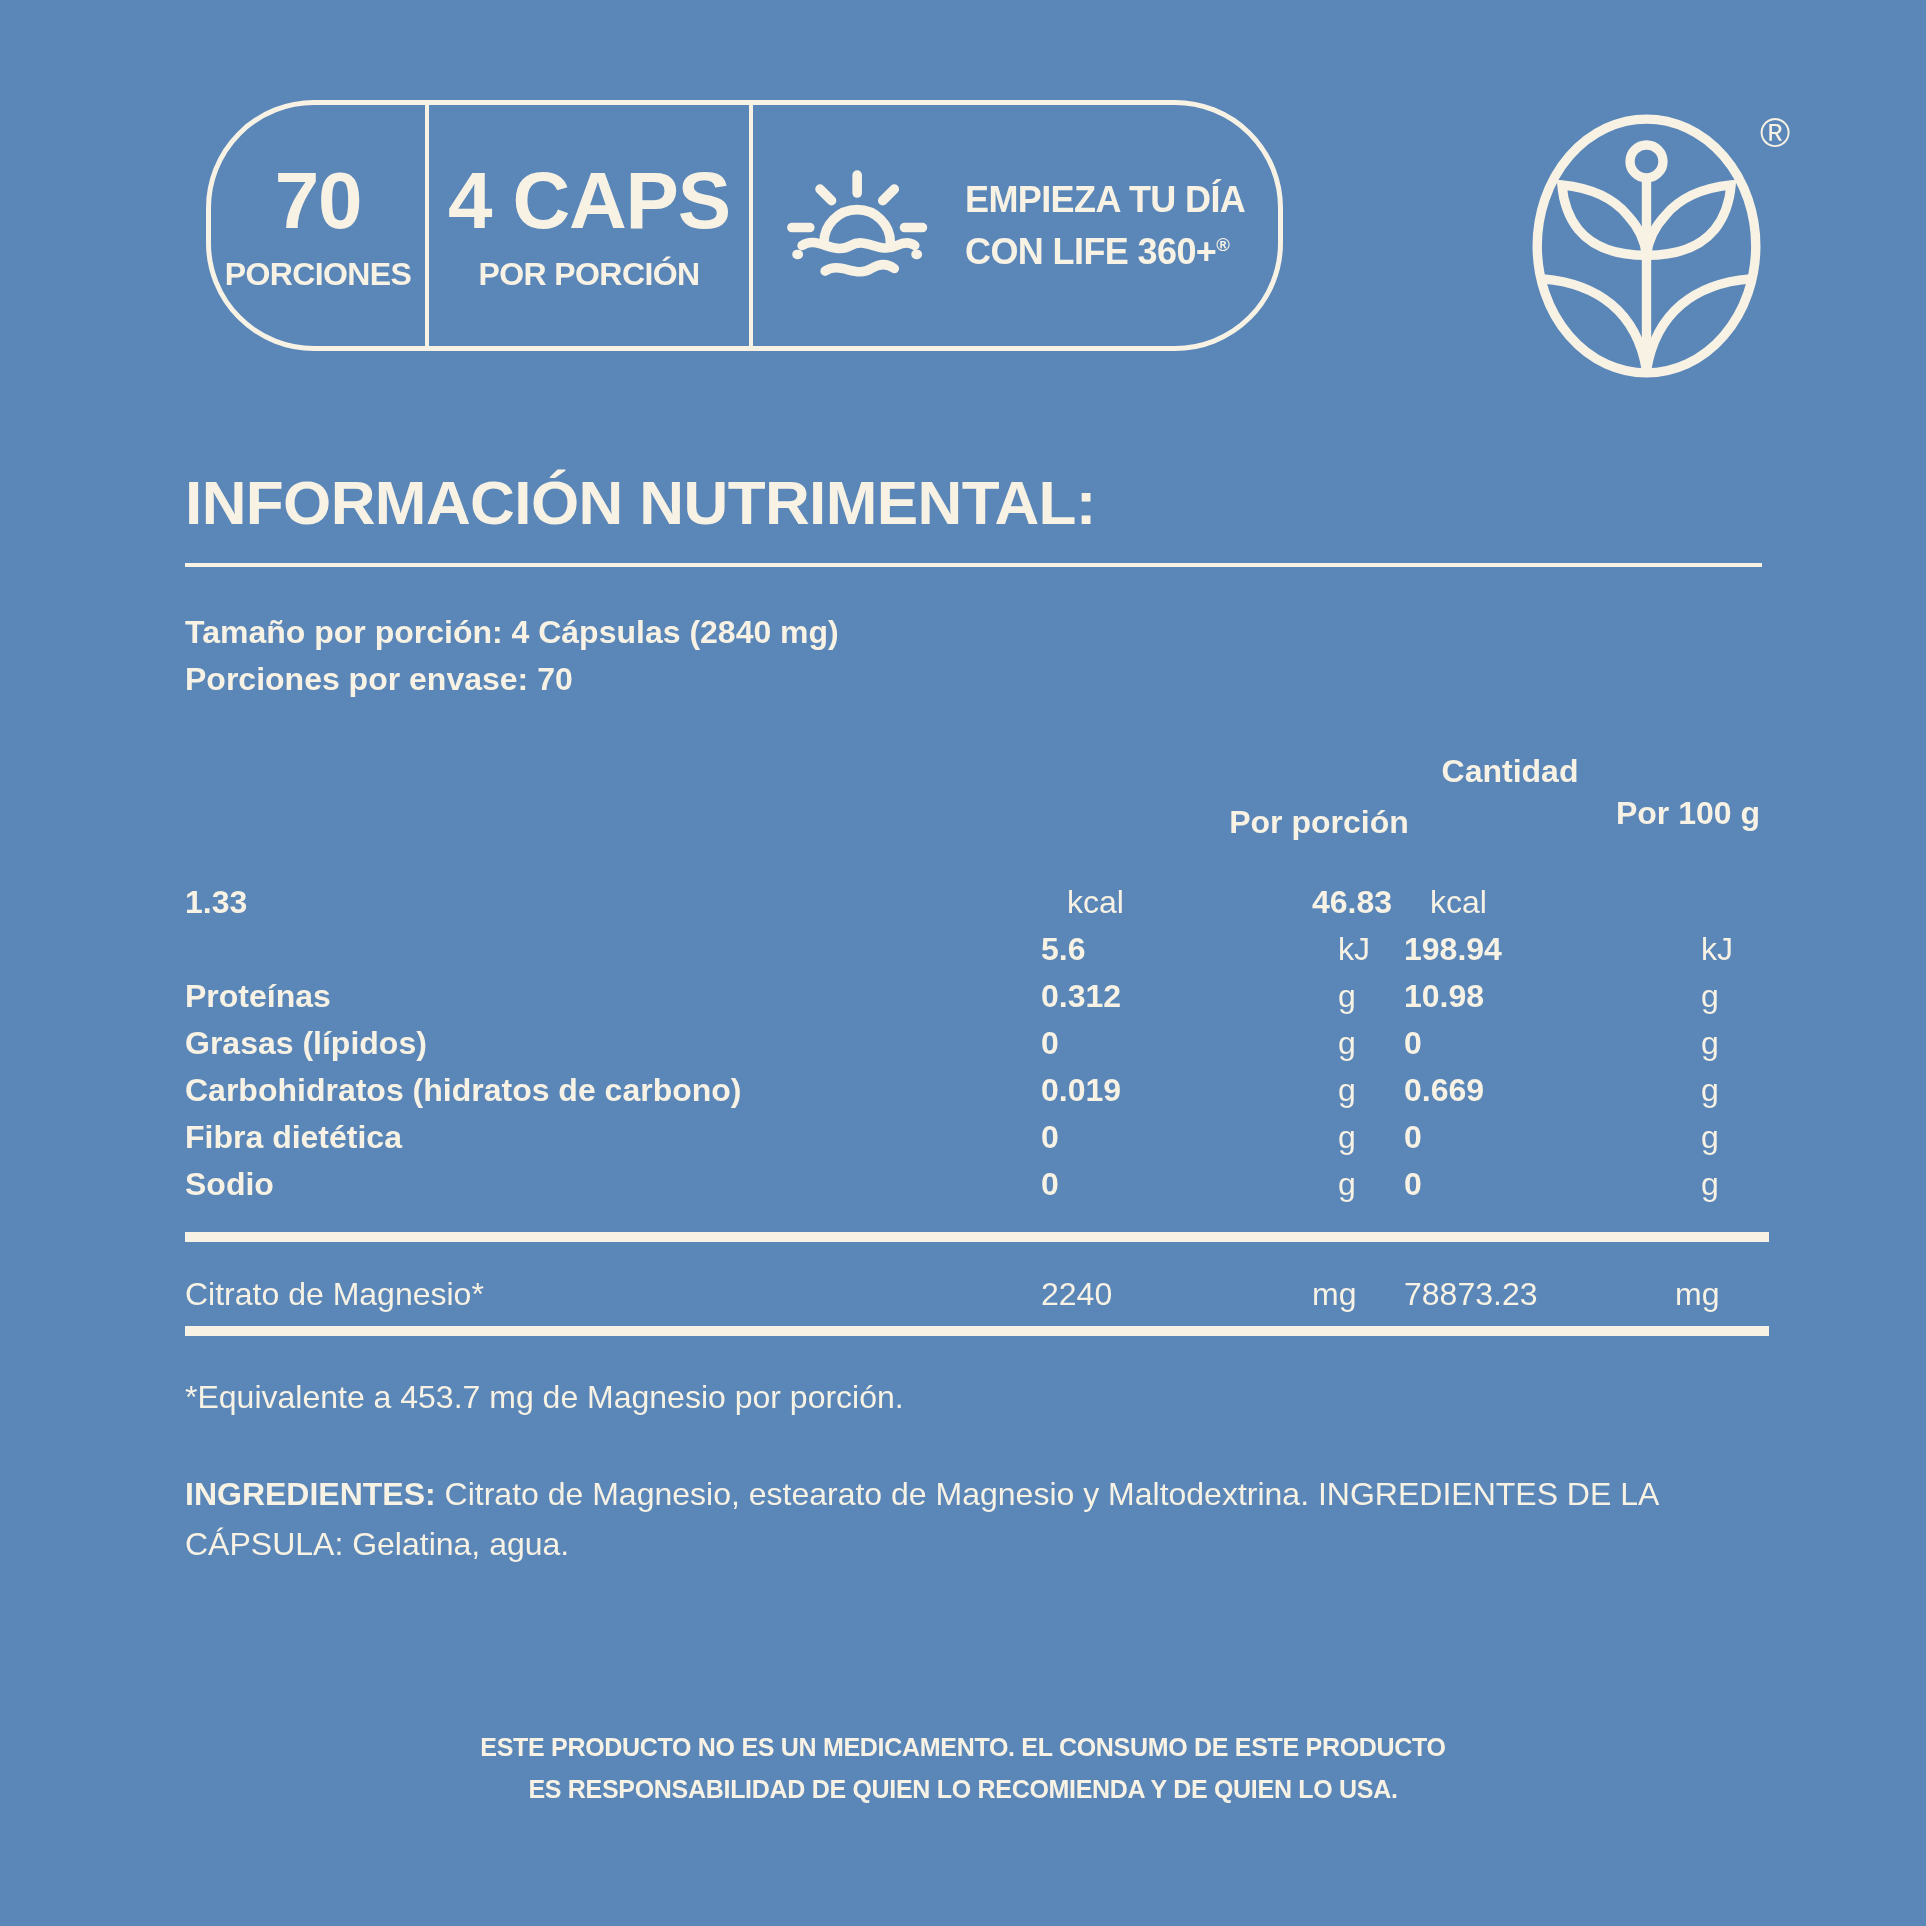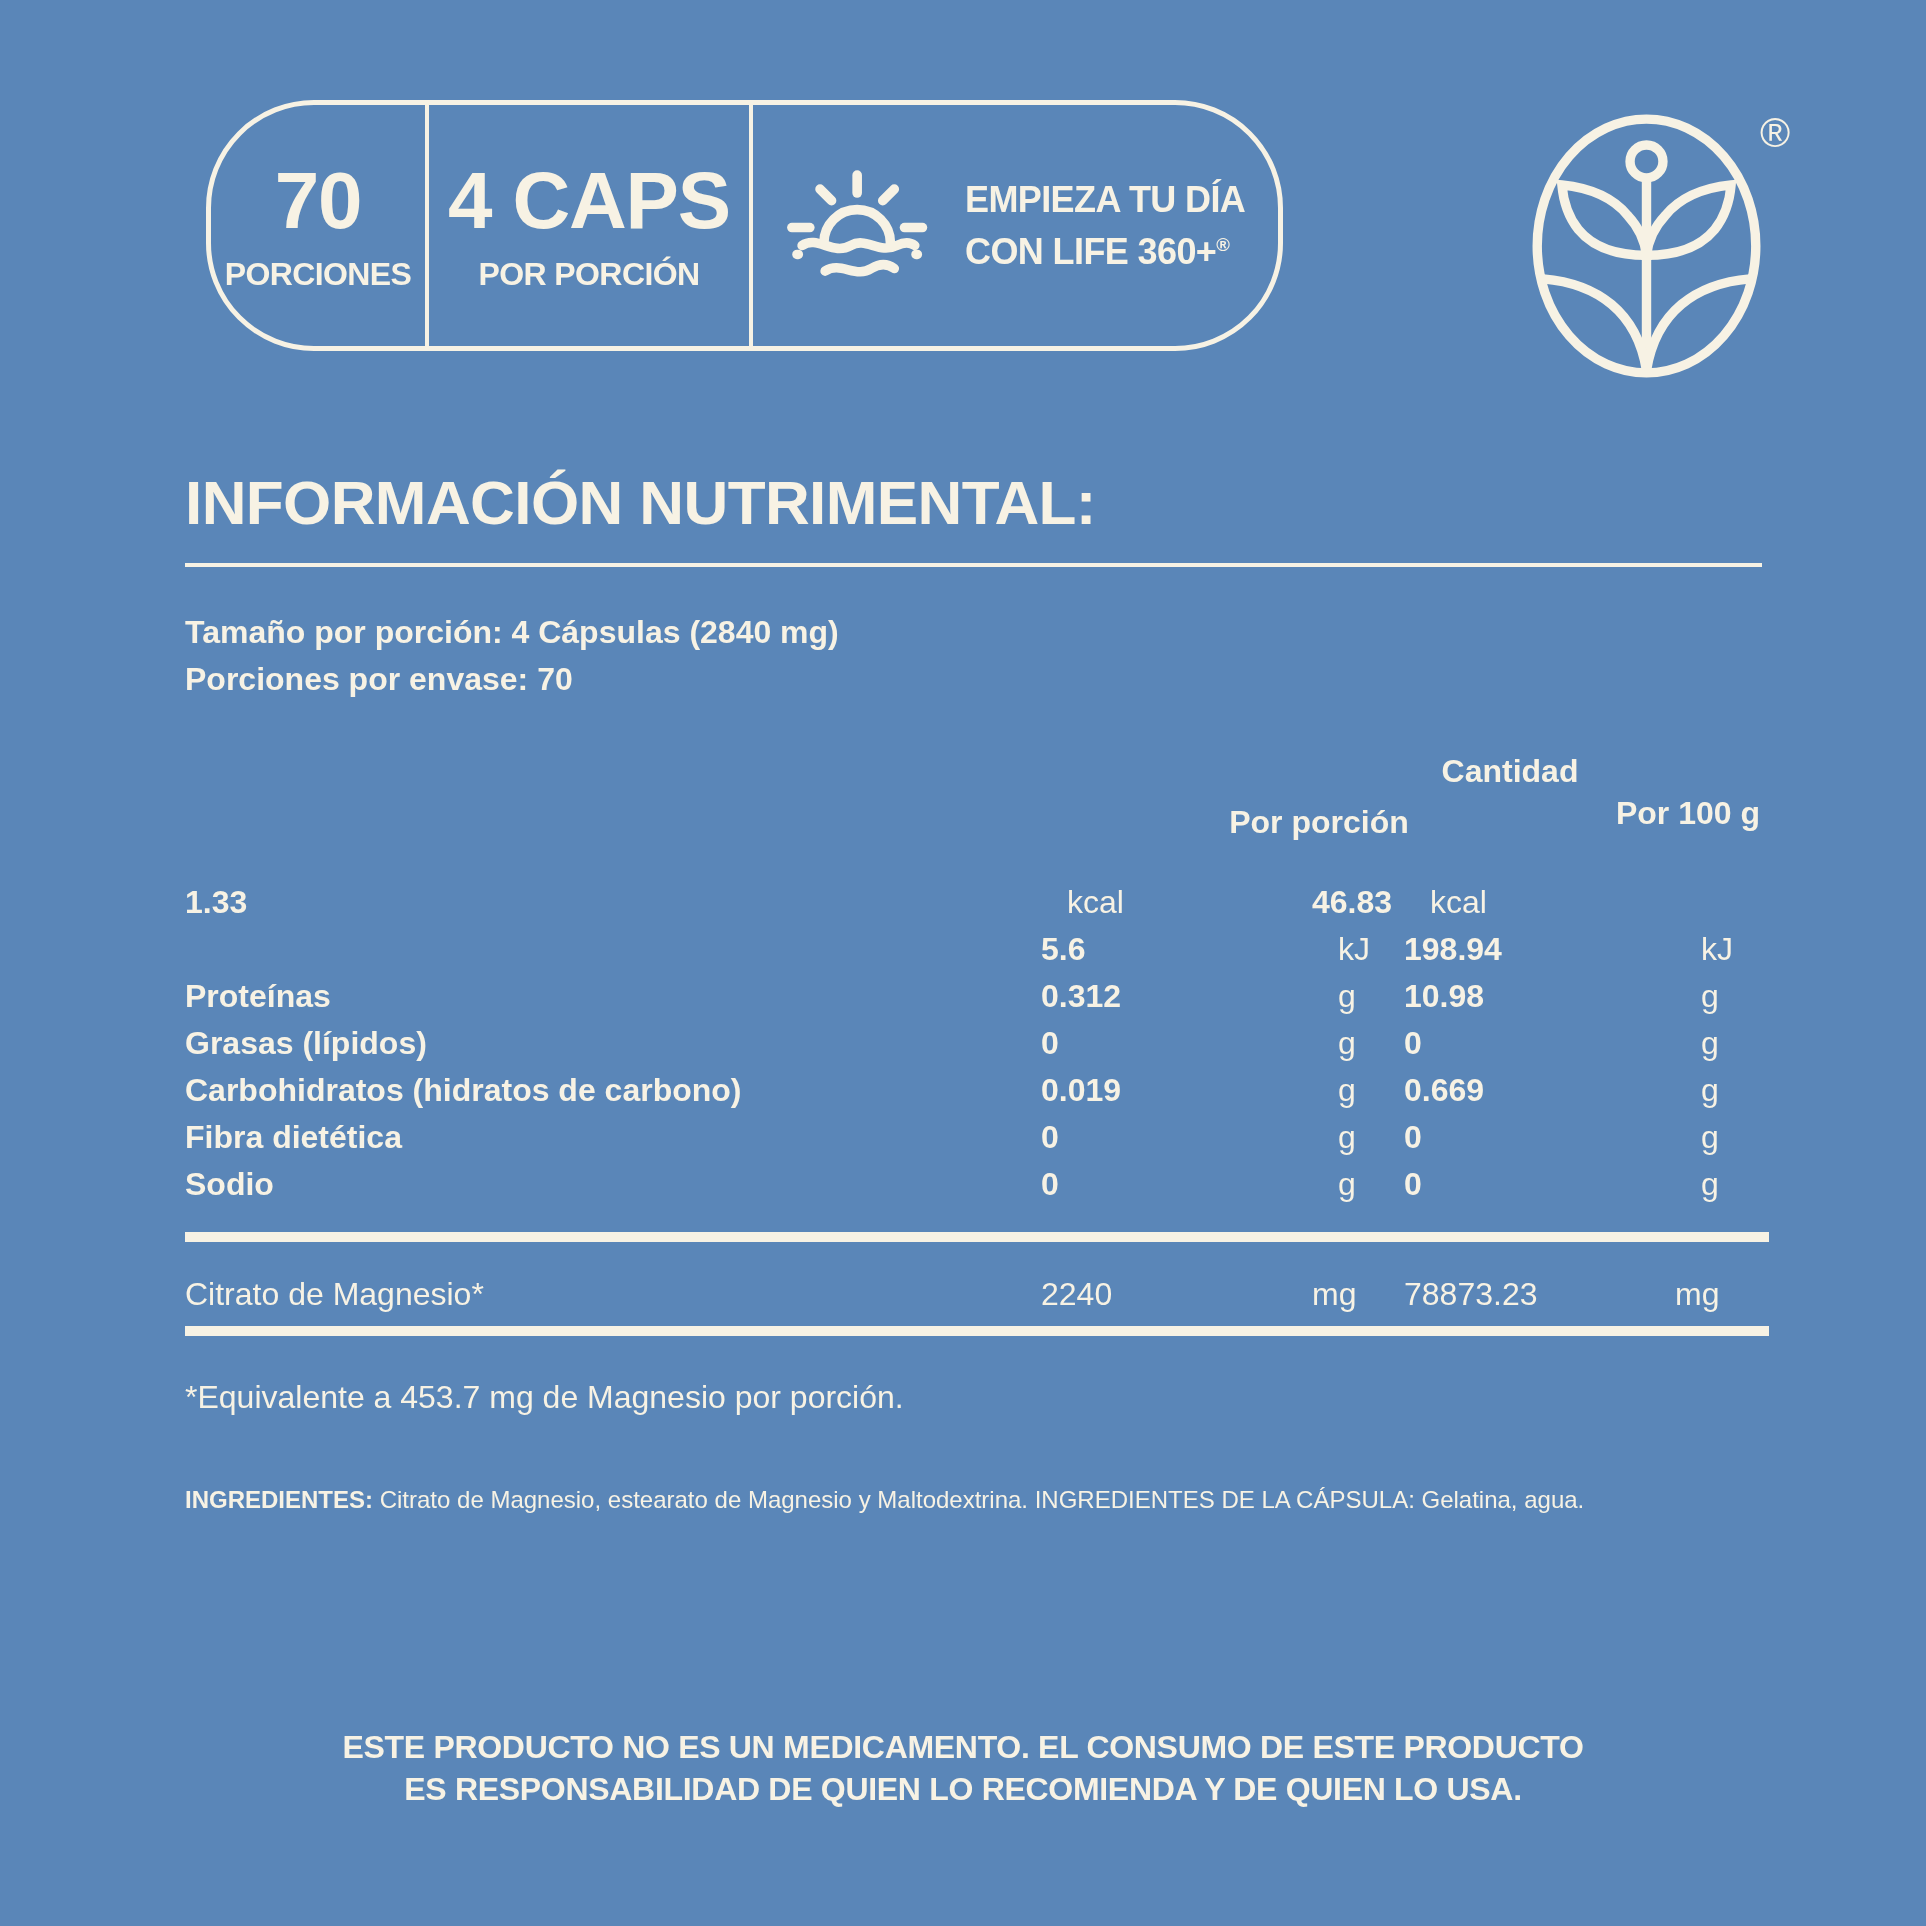--- a/index.html
+++ b/index.html
@@ -61,27 +61,27 @@
   .rule-thick1{left:185px;top:1232px;width:1584px;height:10px;}
   .highlight-table{
     position:absolute;left:185px;top:1271px;width:1584px;
     display:grid;grid-template-columns:856px 271px 92px 271px 92px;
     font-size:32px;line-height:47px;
   }
   .rule-thick2{left:185px;top:1326px;width:1584px;height:10px;}
 
   
   .footnote{position:absolute;left:185px;top:1379px;font-size:32px;font-weight:400;}
-  .ingredients{position:absolute;left:185px;top:1469px;width:1584px;font-size:24px;font-weight:400;line-height:61px;}
+  .ingredients{position:absolute;left:185px;top:1469px;width:1584px;font-size:32px;font-weight:400;line-height:50px;}
   .ingredients .ing-label{font-weight:700;}
 
   
   .disclaimer{
     position:absolute;left:0;top:1726px;width:1926px;text-align:center;
-    font-size:32px;font-weight:700;line-height:42px;letter-spacing:-0.3px;
+    font-size:25px;font-weight:700;line-height:42px;letter-spacing:-0.3px;
   }
 
   svg .stroke{stroke:#F7F2E4;fill:none;}
 </style>
 </head>
 <body>
 
 <div id="canvas">
 
   <div class="pill">

